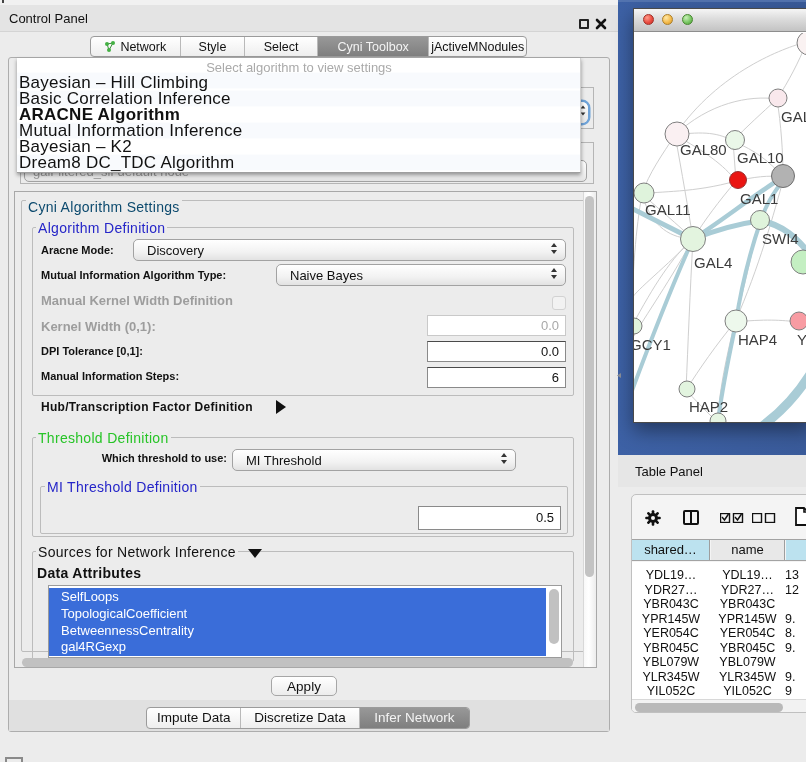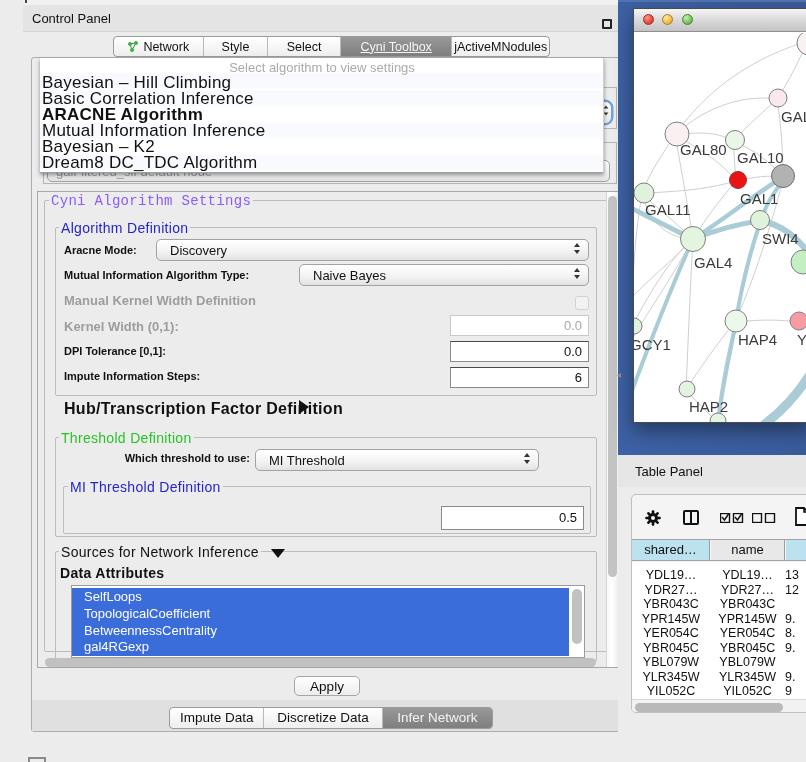--- a/index.html
+++ b/index.html
@@ -25,21 +25,21 @@
          display:flex; background:linear-gradient(#ffffff,#eeeeee); }
   .seg > div { display:flex; align-items:center; justify-content:center; font-size:12.5px;
                color:#111; border-right:1px solid #b9b9b9; }
   .seg > div:last-child { border-right:none; }
   .seg > div.sel { background:linear-gradient(#989898,#7f7f7f); color:#f4f4f4; }
   .seg[style*="707"] > div { font-size:13.5px; }
 </style>
 </head>
 <body>
 
-<div class="abs" id="cp" style="left:0;top:0;width:618px;height:762px;background:#ececec;margin-left:23px;">
+<div class="abs" id="cp" style="left:0;top:0;width:618px;height:762px;background:#ececec;">
 
   <div class="abs" style="left:0;top:0;width:618px;height:5px;background:#f1f1f1;"></div>
   <div class="abs" style="left:2px;top:0;width:2px;height:3px;background:#444;"></div>
 
   <div class="abs" style="left:0;top:5px;width:618px;height:27px;background:#e4e4e4;border-bottom:1px solid #d4d4d4;">
     <div class="abs" style="left:9px;top:6px;font-size:13px;color:#111;">Control Panel</div>
     <div class="abs" style="left:579px;top:14px;width:10px;height:10px;border:2px solid #222;border-radius:1px;"></div>
     <svg class="abs" style="left:595px;top:13px;" width="12" height="12" viewBox="0 0 12 12">
       <path d="M2 2 L10 10 M10 2 L2 10" stroke="#111" stroke-width="2.6" stroke-linecap="round"></path>
     </svg>
@@ -53,42 +53,42 @@
         <line x1="3" y1="3" x2="9" y2="2" stroke="#3a8a3a" stroke-width="1"></line>
         <line x1="3" y1="3" x2="5" y2="9" stroke="#3a8a3a" stroke-width="1"></line>
         <line x1="9" y1="2" x2="5" y2="9" stroke="#3a8a3a" stroke-width="1"></line>
         <circle cx="3" cy="3" r="2" fill="#44b044"></circle>
           <circle cx="9" cy="2" r="2" fill="#44b044"></circle>
           <circle cx="5" cy="9" r="2" fill="#44b044"></circle>
       </svg>
       Network</div>
     <div style="width:65px;">Style</div>
     <div style="width:73px;">Select</div>
-    <div class="sel" style="width:112px;text-decoration:underline;">Cyni Toolbox</div>
+    <div class="sel" style="width:112px;">Cyni Toolbox</div>
     <div style="width:97px;">jActiveMNodules</div>
   </div>
 
   <div class="abs" style="left:20px;top:87px;width:574px;height:42px;border:1px solid #b5b5b5;"></div>
 
   <div class="abs" style="left:26px;top:102px;width:562px;height:21px;border-radius:6px;background:linear-gradient(#ffffff,#e6e6e6);box-shadow:0 0 0 2.5px #6fa3d8;"></div>
   <div class="arrows" style="left:578px;top:105px;">
       <div class="arrU" style="transform:scale(.8);"></div>
       <div class="arrD" style="transform:scale(.8);"></div>
     </div>
 
   <div class="abs" style="left:20px;top:142px;width:574px;height:42px;border:1px solid #b5b5b5;"></div>
 
   <div class="combo" style="left:24px;top:160px;width:563px;height:22px;">
     <span class="ct" style="left:8px;color:#999;">galFiltered_sif default node</span>
   </div>
 
   <div class="abs" style="left:14px;top:191px;width:583px;height:477px;border:1px solid #a8a8a8;background:#ececec;"></div>
 
   <div class="grp" style="left:21px;top:200px;width:564px;height:452px;"></div>
-  <div class="leg" style="left:26px;top:193px;color:#8b5cf6;font-family:Liberation Mono, monospace;">Cyni Algorithm Settings</div>
+  <div class="leg" style="left:26px;top:199px;color:#0c4a6e;">Cyni Algorithm Settings</div>
 
   <div class="grp" style="left:32px;top:227px;width:542px;height:169px;"></div>
   <div class="leg" style="left:36px;top:220px;color:#2525c8;">Algorithm Definition</div>
 
   <div class="lbl" style="left:41px;top:244px;">Aracne Mode:</div>
   <div class="combo" style="left:133px;top:239px;width:433px;height:22px;">
     <span class="ct">Discovery</span>
     <div class="arrows" style="left:415px;top:3px;">
         <div class="arrU"></div>
         <div class="arrD"></div>
@@ -106,24 +106,24 @@
 
   <div class="lblg" style="left:41px;top:293px;">Manual Kernel Width Definition</div>
   <div class="abs" style="left:552px;top:296px;width:14px;height:14px;border:1px solid #d2d2d2;border-radius:3px;background:#f2f2f2;"></div>
 
   <div class="lblg" style="left:41px;top:319px;">Kernel Width (0,1):</div>
   <div class="inp" style="left:427px;top:315px;width:139px;height:21px;border:1px solid #c9c9c9;color:#a8a8a8;">0.0</div>
 
   <div class="lbl" style="left:41px;top:345px;">DPI Tolerance [0,1]:</div>
   <div class="inp" style="left:427px;top:341px;width:139px;height:21px;border:1px solid #8a8a8a;border-top-color:#4a4a4a;">0.0</div>
 
-  <div class="lbl" style="left:41px;top:370px;">Impute Information Steps:</div>
+  <div class="lbl" style="left:41px;top:370px;">Manual Information Steps:</div>
   <div class="inp" style="left:427px;top:367px;width:139px;height:21px;border:1px solid #8a8a8a;border-top-color:#4a4a4a;">6</div>
 
-  <div class="lbl" style="left:41px;top:400px;font-size:16px;letter-spacing:0.3px;">Hub/Transcription Factor Definition</div>
+  <div class="lbl" style="left:41px;top:400px;font-size:12px;letter-spacing:0.3px;">Hub/Transcription Factor Definition</div>
   <div class="abs" style="left:276px;top:400px;width:0;height:0;border-top:7px solid transparent;border-bottom:7px solid transparent;border-left:10px solid #111;"></div>
 
   <div class="grp" style="left:32px;top:437px;width:542px;height:100px;"></div>
   <div class="leg" style="left:36px;top:430px;color:#27c427;">Threshold Definition</div>
 
   <div class="lbl" style="left:0;top:452px;width:227px;text-align:right;">Which threshold to use:</div>
   <div class="combo" style="left:232px;top:449px;width:284px;height:22px;">
     <span class="ct">MI Threshold</span>
     <div class="arrows" style="left:266px;top:3px;">
         <div class="arrU"></div>

